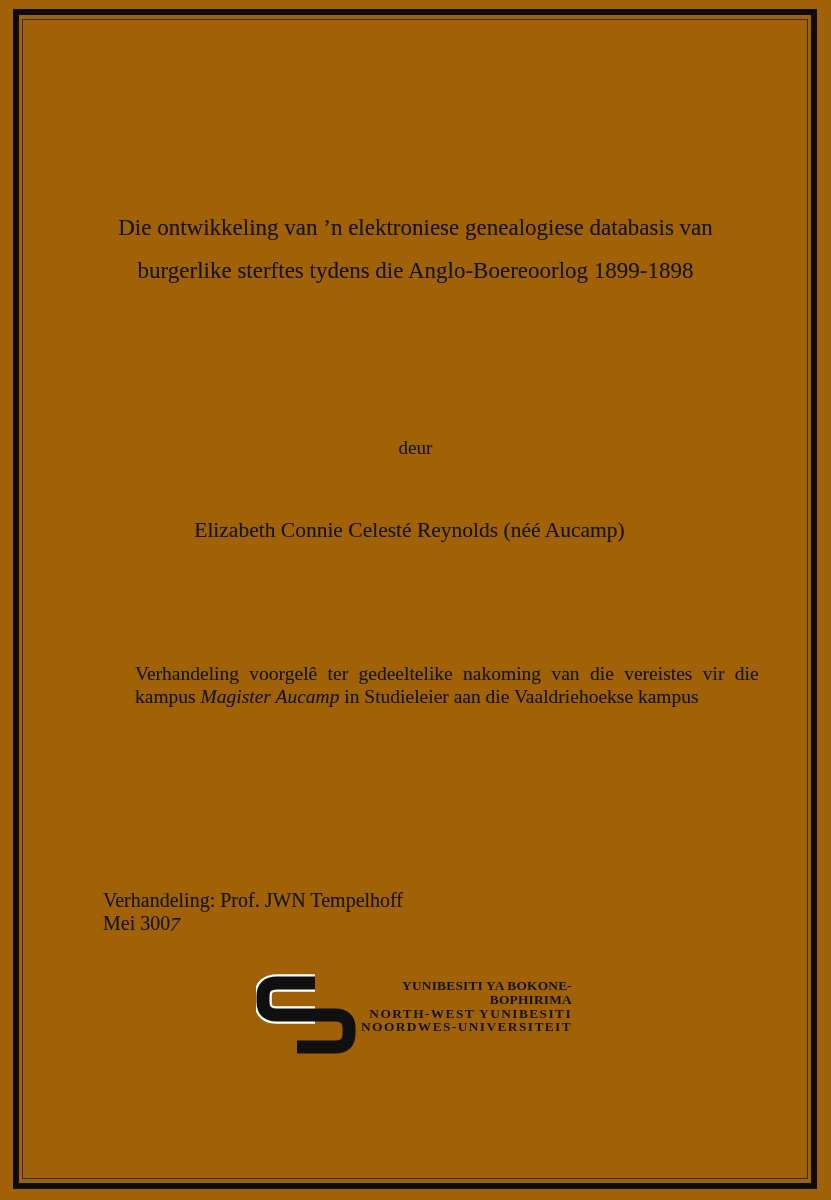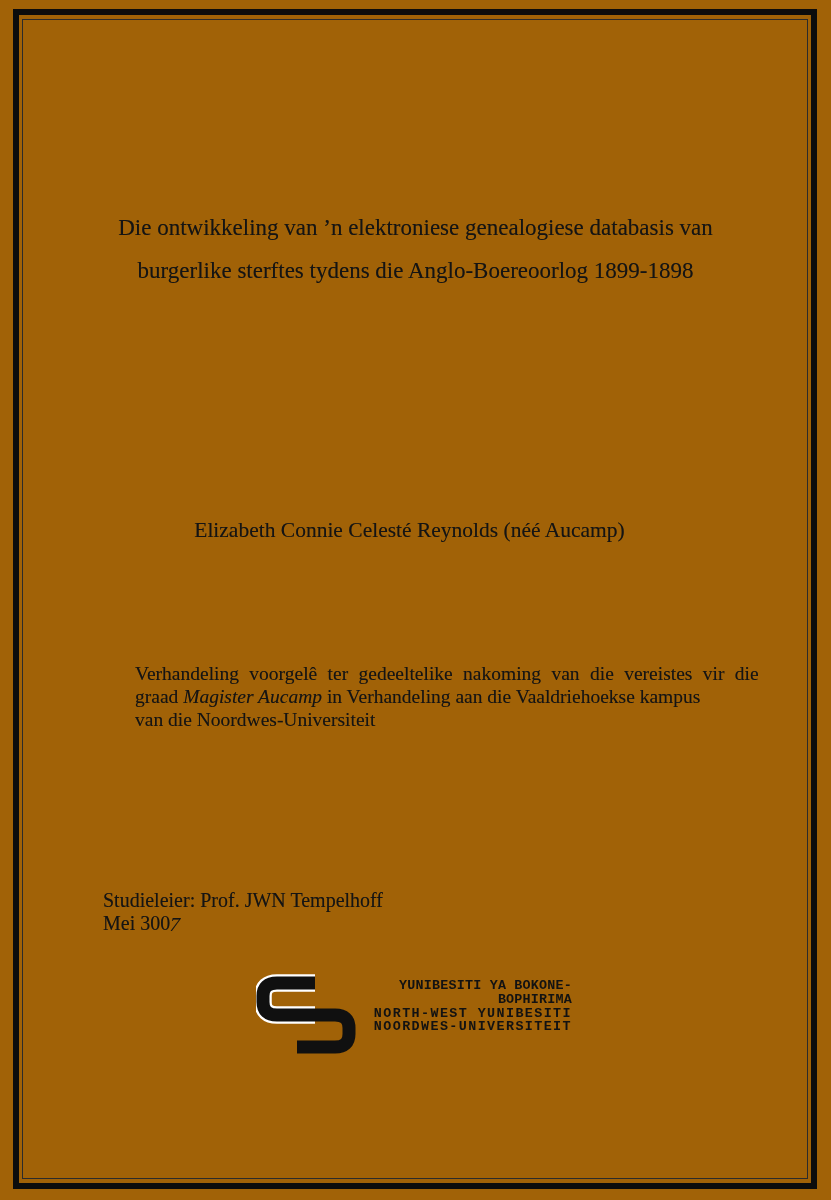--- a/index.html
+++ b/index.html
@@ -56,50 +56,50 @@
   .seven { display: inline-block; transform: skewX(-14deg) translateY(0.5px); }
 
   
   .logo-mark { position: absolute; left: 256px; top: 974px; width: 100px; height: 82px; }
   .logo-mark .lk   { fill: none; stroke: #101010; stroke-width: 13; }
   .logo-mark .halo { fill: none; stroke: #ffffff; stroke-width: 17.5; }
 
   .logo-text {
     position: absolute; left: 330px; top: 979px; width: 242px;
     text-align: right;
-    font-family: Liberation Mono, monospace;
+    font-family: Liberation Serif, serif;
     font-weight: 700; font-size: 13.4px; line-height: 13.8px;
     color: #121212; text-shadow: none;
   }
   .logo-l1 { letter-spacing: 0.2px; }
   .logo-l2, .logo-l3 { letter-spacing: 1.4px; }
 </style>
 </head>
 <body>
 
 <div class="page">
 
   <div class="frame-outer"></div>
   <div class="frame-inner"></div>
 
   <h1 class="title">
     <span class="tl">Die ontwikkeling van ’n elektroniese genealogiese databasis van</span>
     <span class="tl">burgerlike sterftes tydens die Anglo-Boereoorlog 1899-1898</span>
   </h1>
 
+  <div class="byline">deur</div>
 
   <div class="author">Elizabeth Connie Celesté Reynolds (néé Aucamp)</div>
 
   <div class="statement">
     <div class="st-l1">Verhandeling voorgelê ter gedeeltelike nakoming van die vereistes vir die</div>
-    <div class="st-l2"><span>graad </span><i>Magister Aucamp</i><span> in Verhandeling aan die Vaaldriehoekse kampus</span></div>
-    <div class="st-l3">van die Noordwes-Universiteit</div>
+    <div class="st-l2"><span>kampus </span><i>Magister Aucamp</i><span> in Studieleier aan die Vaaldriehoekse kampus</span></div>
   </div>
 
-  <div class="supervisor">Studieleier: Prof. JWN Tempelhoff</div>
+  <div class="supervisor">Verhandeling: Prof. JWN Tempelhoff</div>
 
   <div class="date"><span>Mei 300</span><span class="seven">7</span></div>
 
   <div>
     <svg class="logo-mark" viewBox="0 0 100 82" aria-hidden="true">
 
       <path class="lk" d="M 41 41 H 79 Q 93 41 93 54 V 60 Q 93 73 79 73 H 41"></path>
 
       <path class="halo" d="M 59 9 H 21 Q 7 9 7 22 V 28 Q 7 41 21 41 H 59"></path>
       <path class="lk" d="M 59 9 H 21 Q 7 9 7 22 V 28 Q 7 41 21 41 H 59"></path>

